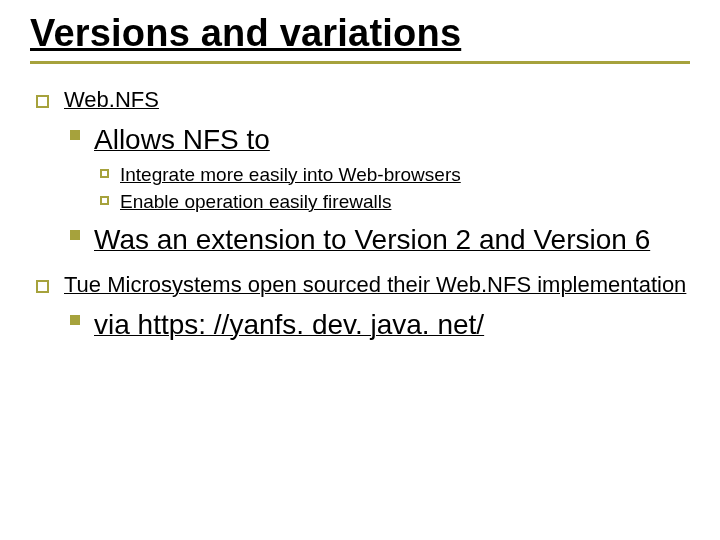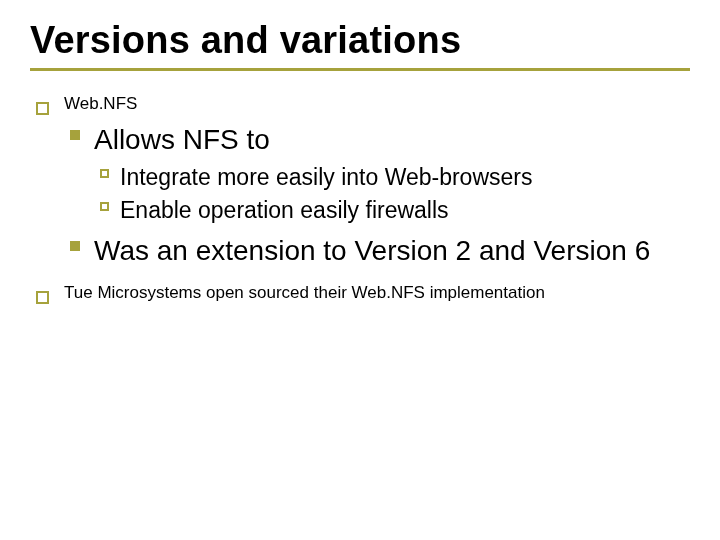--- a/index.html
+++ b/index.html
@@ -8,22 +8,23 @@
     width: 720px;
     height: 540px;
     background: #ffffff;
     font-family: Verdana, Geneva, sans-serif;
     color: #000000;
   }
   .slide {
     box-sizing: border-box;
     width: 720px;
     height: 504px;
-    padding: 19px 30px 30px 30px;
+    padding: 12px 30px 30px 30px;
     position: relative;
+    text-decoration: underline;
   }
   .title {
     font-size: 38px;
     font-weight: bold;
     color: #000000;
     margin: 0 0 4px 0;
     letter-spacing: 0.2px;
   }
   .rule {
     height: 3px;
@@ -48,21 +49,21 @@
     position: absolute;
     left: 6px;
     top: 9px;
     width: 13px;
     height: 13px;
     border: 2px solid #a6a23c;
     box-sizing: border-box;
     background: transparent;
   }
   .lvl1 > li > .text {
-    font-size: 17px;
+    font-size: 22px;
   }
   
   .lvl2 {
     margin-top: 8px;
   }
   .lvl2 > li {
     padding-left: 30px;
     margin-bottom: 6px;
   }
   .lvl2 > li > .bullet {
@@ -89,21 +90,21 @@
     position: absolute;
     left: 6px;
     top: 6px;
     width: 9px;
     height: 9px;
     border: 2px solid #a6a23c;
     box-sizing: border-box;
     background: transparent;
   }
   .lvl3 > li > .text {
-    font-size: 23px;
+    font-size: 19px;
   }
   .text {
     display: inline;
     line-height: 1.25;
   }
 </style>
 </head>
 <body>
 
 <div class="slide">
@@ -137,16 +138,22 @@
           <span class="bullet"></span>
           <span class="text">Was an extension to Version 2 and Version 6</span>
         </li>
       </ul>
     </li>
 
     <li>
       <span class="bullet"></span>
       <span class="text">Tue Microsystems open sourced their Web.NFS implementation</span>
 
+      <ul class="lvl2">
+        <li>
+          <span class="bullet"></span>
+          <span class="text">via https: //yanfs. dev. java. net/</span>
+        </li>
+      </ul>
     </li>
 
   </ul>
 </div>
 
 </body></html>

